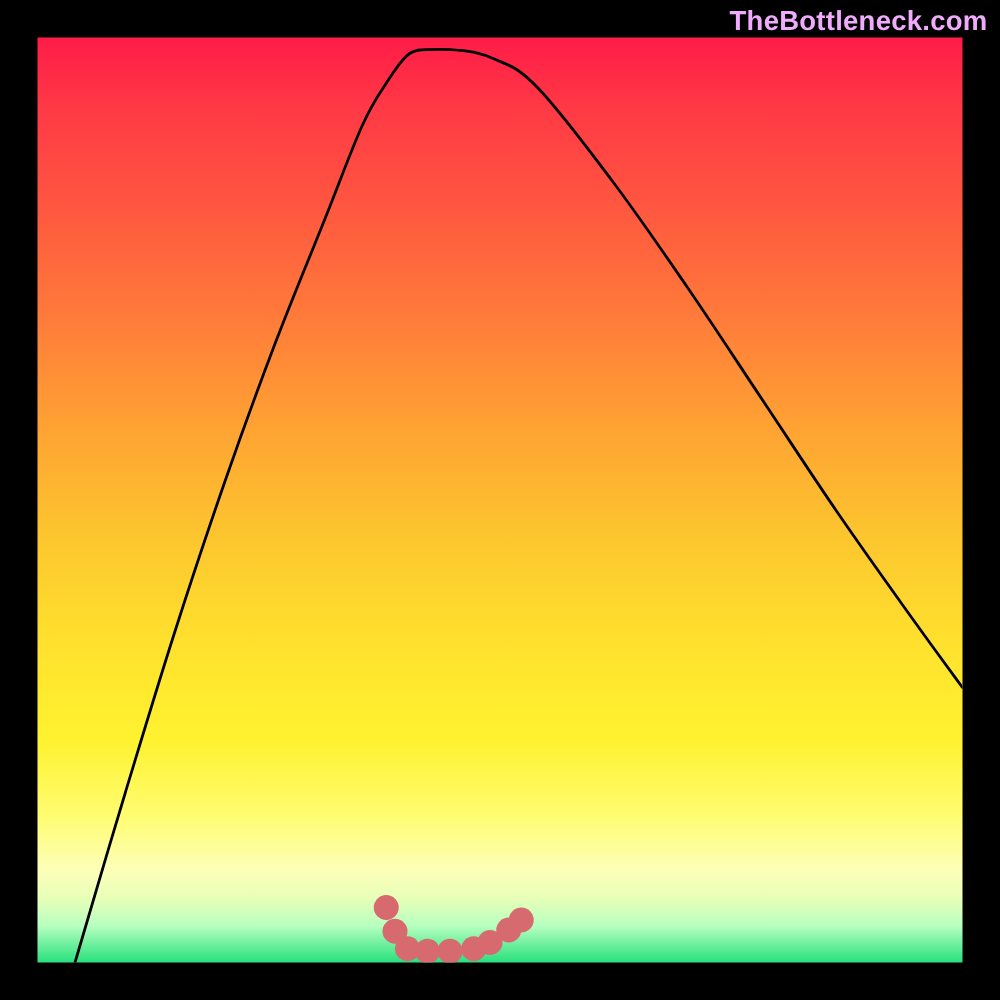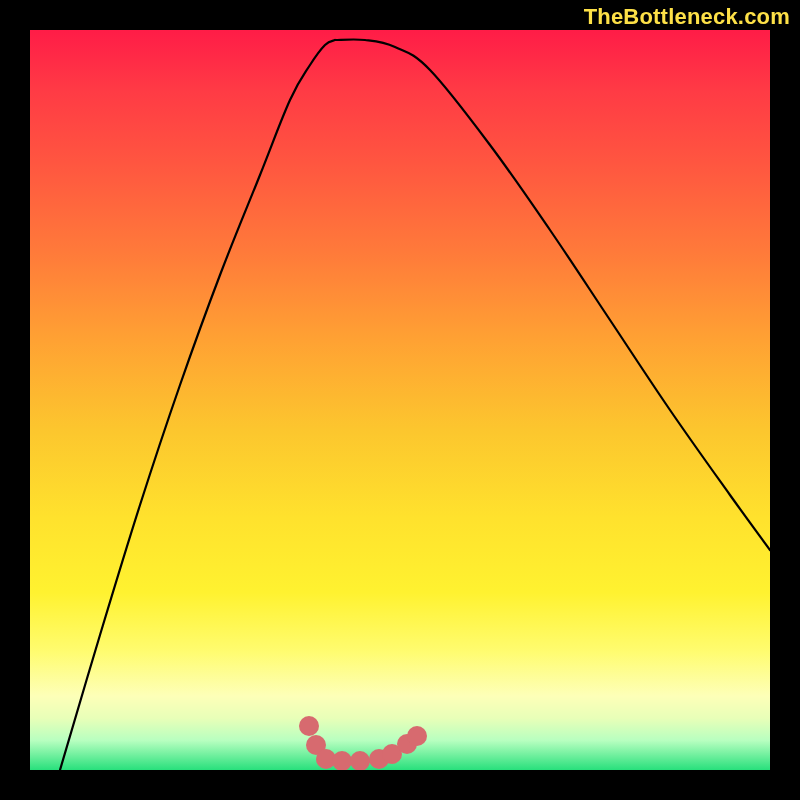--- a/index.html
+++ b/index.html
@@ -10,21 +10,21 @@
     height: 800px;
     background: #000;
   }
   .watermark {
     position: absolute;
     top: 4px;
     right: 10px;
     font-family: Arial, Helvetica, sans-serif;
     font-size: 22px;
     font-weight: 600;
-    color: #fde047;
+    color: #f0abfc;
     letter-spacing: 0.2px;
     z-index: 5;
     margin-left: 44px;
   }
   .plot {
     position: absolute;
     left: 30px;
     top: 30px;
     width: 740px;
     height: 740px;

